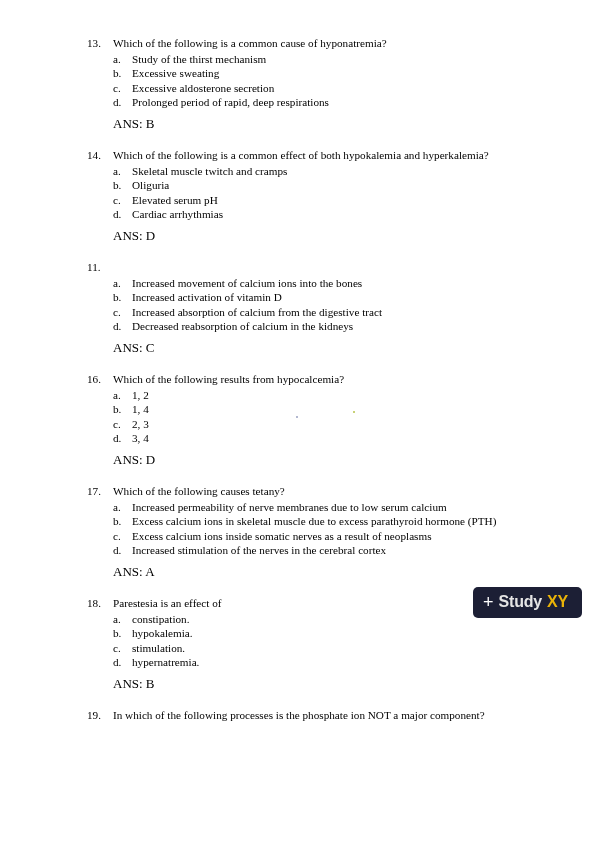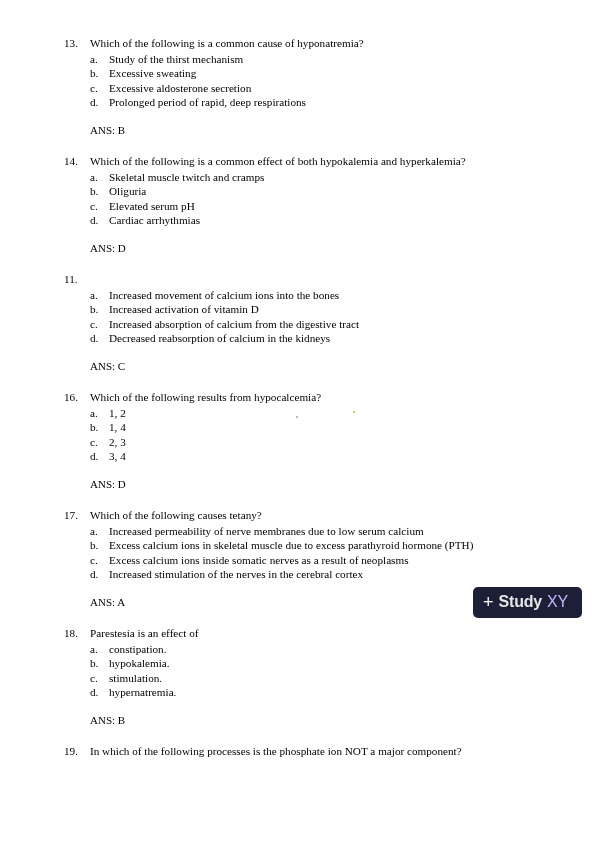--- a/index.html
+++ b/index.html
@@ -13,21 +13,21 @@
     font-family: "Liberation Serif", serif;
     color: #000000;
     position: relative;
     overflow: hidden;
   }
   .page {
     position: relative;
     width: 612px;
     height: 664px;
     box-sizing: border-box;
-    padding: 36px 60px 0 64px;
+    padding: 36px 60px 0 87px;
   }
   .question-block {
     margin-bottom: 17px;
   }
   .q-row {
     display: flex;
     align-items: flex-start;
   }
   .q-num {
     width: 26px;
@@ -58,23 +58,23 @@
     font-size: 11.2px;
     line-height: 14.5px;
   }
   .plain-row {
     padding-left: 26px;
     font-size: 11.2px;
     line-height: 14.5px;
   }
   .ans {
     padding-left: 26px;
-    font-size: 11px;
-    line-height: 14.5px;
-    margin-top: 13px;
+    font-size: 13px;
+    line-height: 14.5px;
+    margin-top: 7px;
   }
   .speck {
     position: absolute;
     width: 2px;
     height: 2px;
     border-radius: 50%;
   }
   .watermark {
     position: absolute;
     right: 30px;
@@ -94,24 +94,24 @@
     font-weight: 400;
   }
   .watermark .wm-study {
     color: #e5e5e5;
     font-size: 16px;
     font-family: "Liberation Sans", sans-serif;
     font-weight: bold;
     letter-spacing: -0.2px;
   }
   .watermark .wm-xy {
-    color: #c4b5fd;
+    color: #eab308;
     font-size: 16px;
     font-family: "Liberation Sans", sans-serif;
-    font-weight: normal;
+    font-weight: bold;
     letter-spacing: -0.2px;
     text-align: right;
   }
 </style>
 </head>
 <body>
 
 <div class="page">
 
   <div class="question-block">

